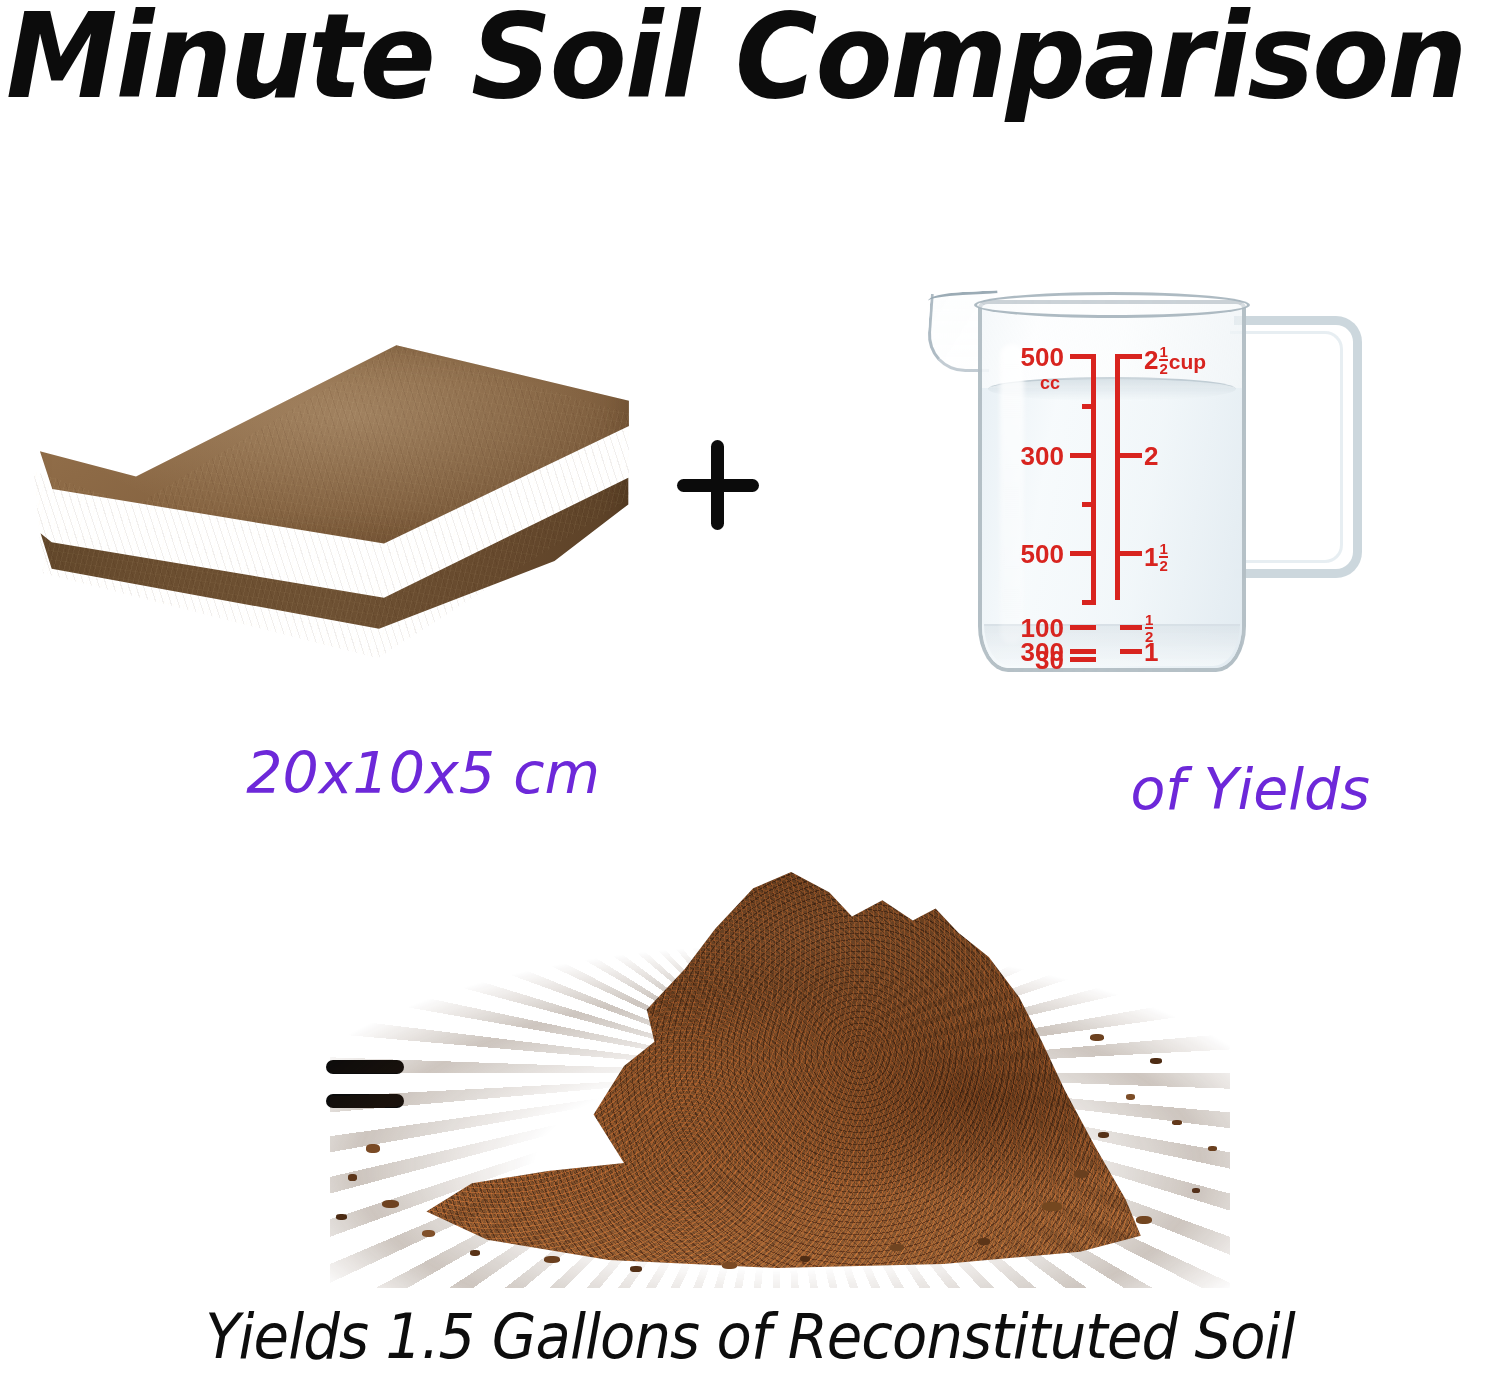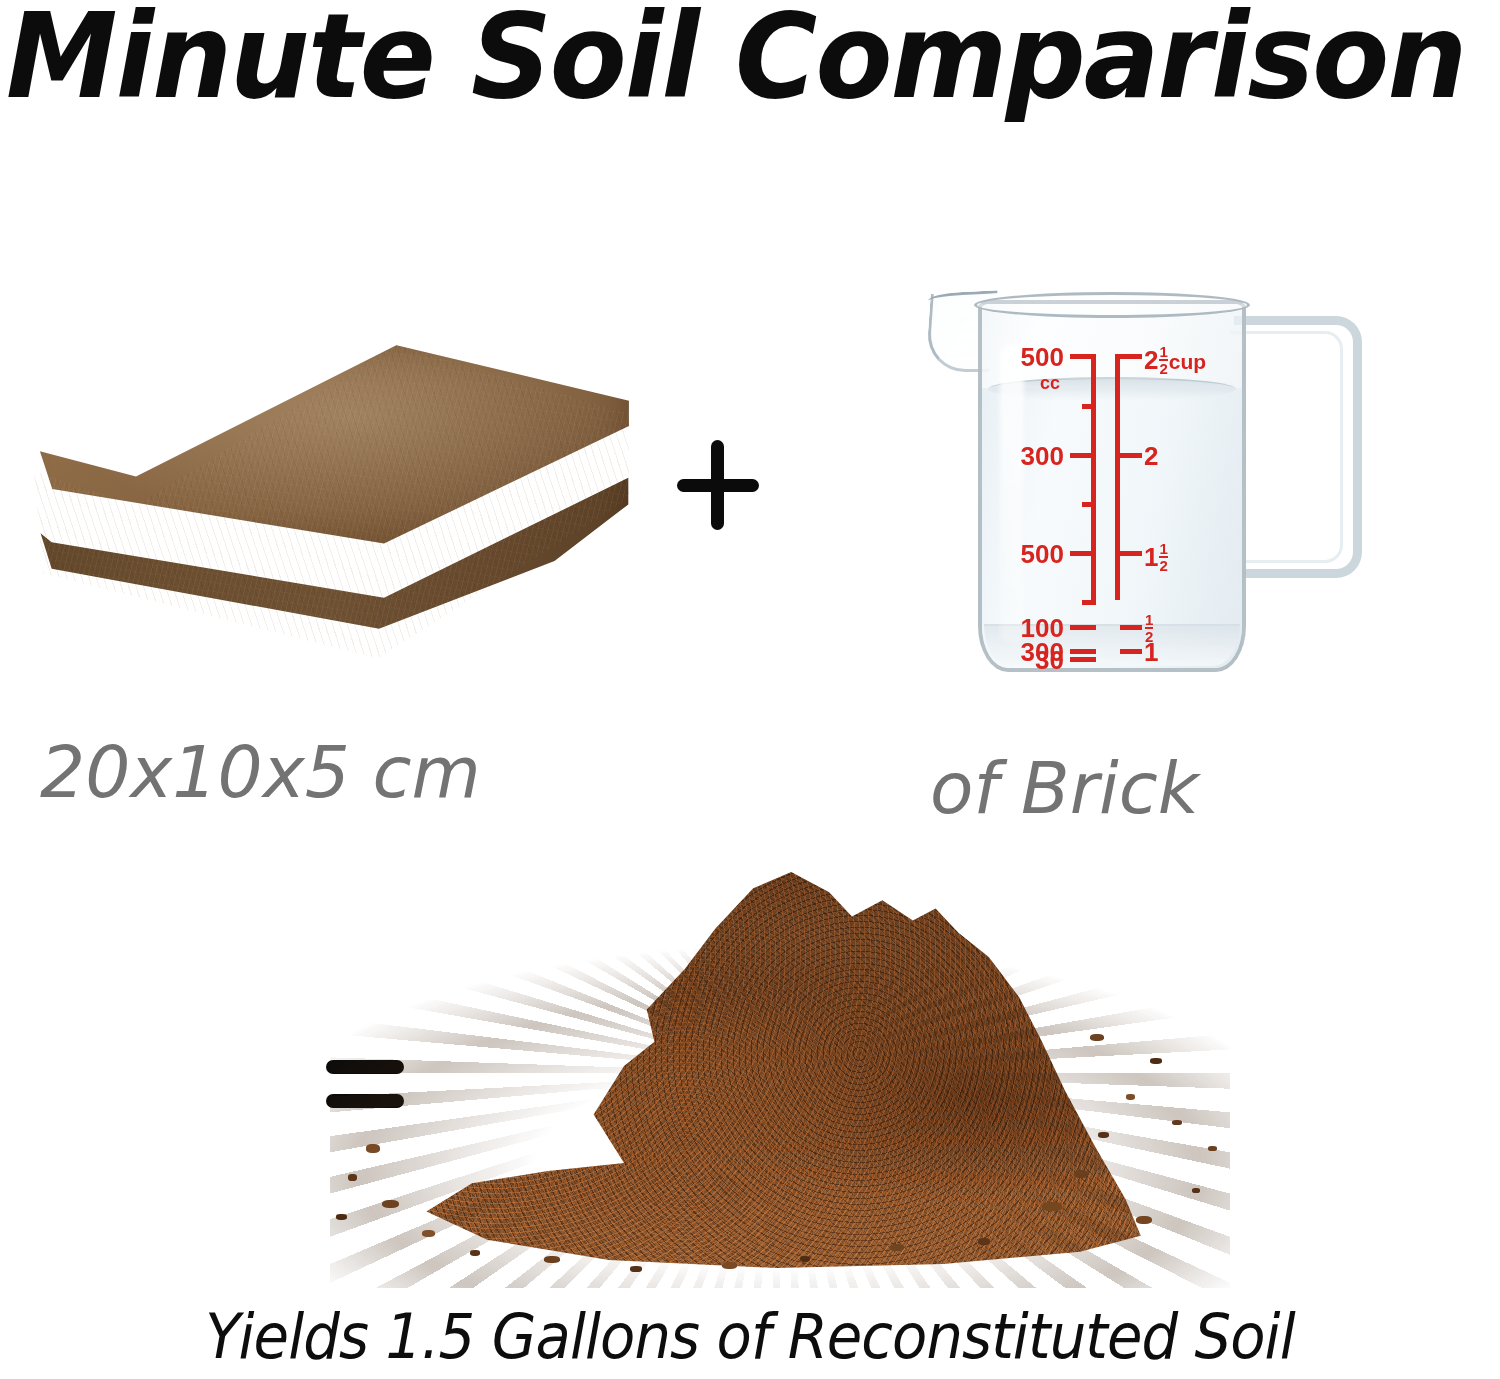--- a/index.html
+++ b/index.html
@@ -33,24 +33,24 @@
     letter-spacing: -2px;
     color: #0c0c0c;
     white-space: nowrap;
     transform: scaleX(0.95);
     transform-origin: left top;
   }
   .handlabel {
     position: absolute;
     font-family: "DejaVu Sans", sans-serif;
     font-style: italic;
-    font-size: 71px;
+    font-size: 57px;
     line-height: 62px;
-    color: #737373;
-    text-align: left;
+    color: #6d28d9;
+    text-align: right;
     white-space: nowrap;
   }
   .yieldline {
     position: absolute;
     left: 0;
     top: 1302px;
     width: 1500px;
     text-align: center;
     font-family: "DejaVu Sans", sans-serif;
     font-style: italic;
@@ -471,21 +471,21 @@
         <span class="frac"><span class="num">1</span><span class="den">2</span></span>
       </div>
     </div>
   </div>
 
   <div class="handlabel" style="left:40px; top:742px; width:560px;">
     <div>20x10x5 cm</div>
   </div>
 
   <div class="handlabel" style="left:930px; top:758px; width:440px;">
-    <div>of Brick</div>
+    <div>of Yields</div>
   </div>
 
   <div class="op op-equals">
     <span class="eq-bar a"></span>
     <span class="eq-bar b"></span>
   </div>
 
   <div class="pile-wrap">
     <div class="pile-main">
       <div class="pile-grain"></div>

